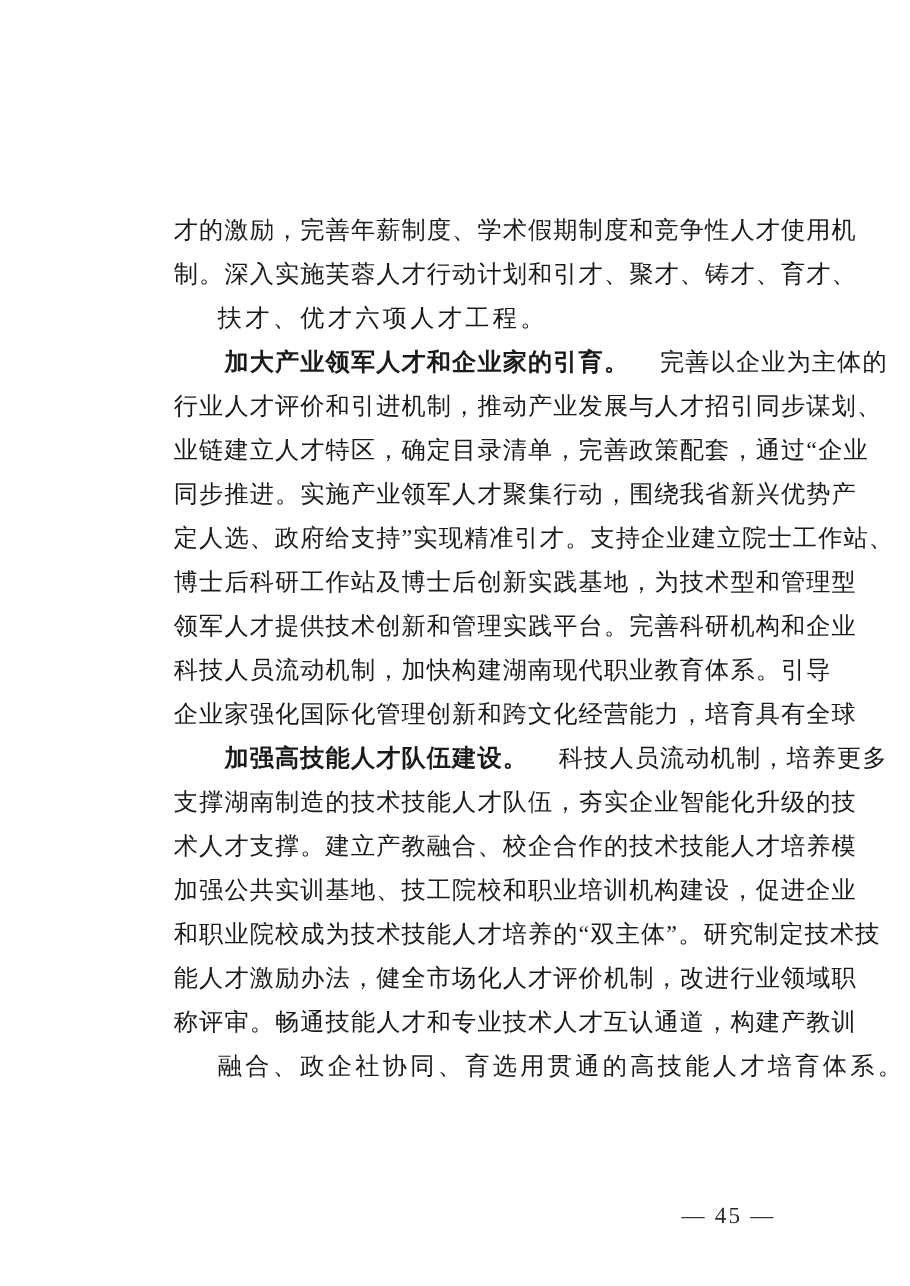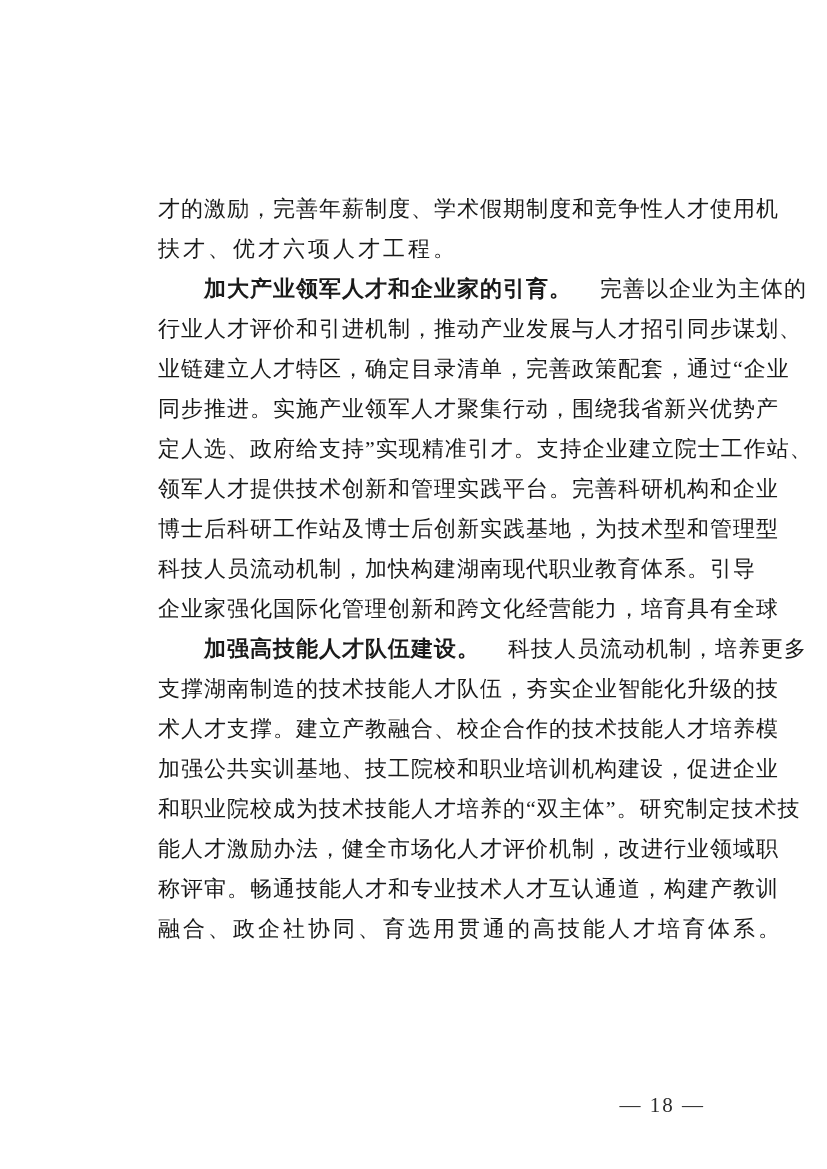--- a/index.html
+++ b/index.html
@@ -28,20 +28,21 @@
     letter-spacing: 1px;
     text-align: justify;
     text-align-last: justify;
     text-justify: inter-character;
     white-space: nowrap;
   }
   .line.end {
     text-align: left;
     text-align-last: left;
     letter-spacing: 3px;
+    margin-left: 40px;
   }
   .line.indent {
     text-indent: 46px;
   }
   .lead {
     font-weight: 700;
     font-family: "Liberation Sans", "DejaVu Sans", sans-serif;
   }
   .footer {
     position: absolute;
@@ -54,33 +55,34 @@
     color: #2b2b2b;
     font-family: "Liberation Serif", "DejaVu Serif", serif;
   }
 </style>
 </head>
 <body>
 
 <div class="page">
   <div class="text-block">
     <div class="line"><span>才的激励，完善年薪制度、学术假期制度和竞争性人才使用机</span></div>
+    <div class="line"><span>制。深入实施芙蓉人才行动计划和引才、聚才、铸才、育才、</span></div>
     <div class="line end"><span>扶才、优才六项人才工程。</span></div>
     <div class="line indent"><span class="lead">加大产业领军人才和企业家的引育。</span><span>完善以企业为主体的</span></div>
     <div class="line"><span>行业人才评价和引进机制，推动产业发展与人才招引同步谋划、</span></div>
     <div class="line"><span>业链建立人才特区，确定目录清单，完善政策配套，通过“企业</span></div>
     <div class="line"><span>同步推进。实施产业领军人才聚集行动，围绕我省新兴优势产</span></div>
     <div class="line"><span>定人选、政府给支持”实现精准引才。支持企业建立院士工作站、</span></div>
+    <div class="line"><span>博士后科研工作站及博士后创新实践基地，为技术型和管理型</span></div>
     <div class="line"><span>领军人才提供技术创新和管理实践平台。完善科研机构和企业</span></div>
-    <div class="line"><span>博士后科研工作站及博士后创新实践基地，为技术型和管理型</span></div>
     <div class="line"><span>科技人员流动机制，加快构建湖南现代职业教育体系。引导</span></div>
     <div class="line"><span>企业家强化国际化管理创新和跨文化经营能力，培育具有全球</span></div>
     <div class="line indent"><span class="lead">加强高技能人才队伍建设。</span><span>科技人员流动机制，培养更多</span></div>
     <div class="line"><span>支撑湖南制造的技术技能人才队伍，夯实企业智能化升级的技</span></div>
     <div class="line"><span>术人才支撑。建立产教融合、校企合作的技术技能人才培养模</span></div>
     <div class="line"><span>加强公共实训基地、技工院校和职业培训机构建设，促进企业</span></div>
     <div class="line"><span>和职业院校成为技术技能人才培养的“双主体”。研究制定技术技</span></div>
     <div class="line"><span>能人才激励办法，健全市场化人才评价机制，改进行业领域职</span></div>
     <div class="line"><span>称评审。畅通技能人才和专业技术人才互认通道，构建产教训</span></div>
     <div class="line end"><span>融合、政企社协同、育选用贯通的高技能人才培育体系。</span></div>
   </div>
-  <div class="footer">— 18 —</div>
+  <div class="footer">— 45 —</div>
 </div>
 
 </body></html>

